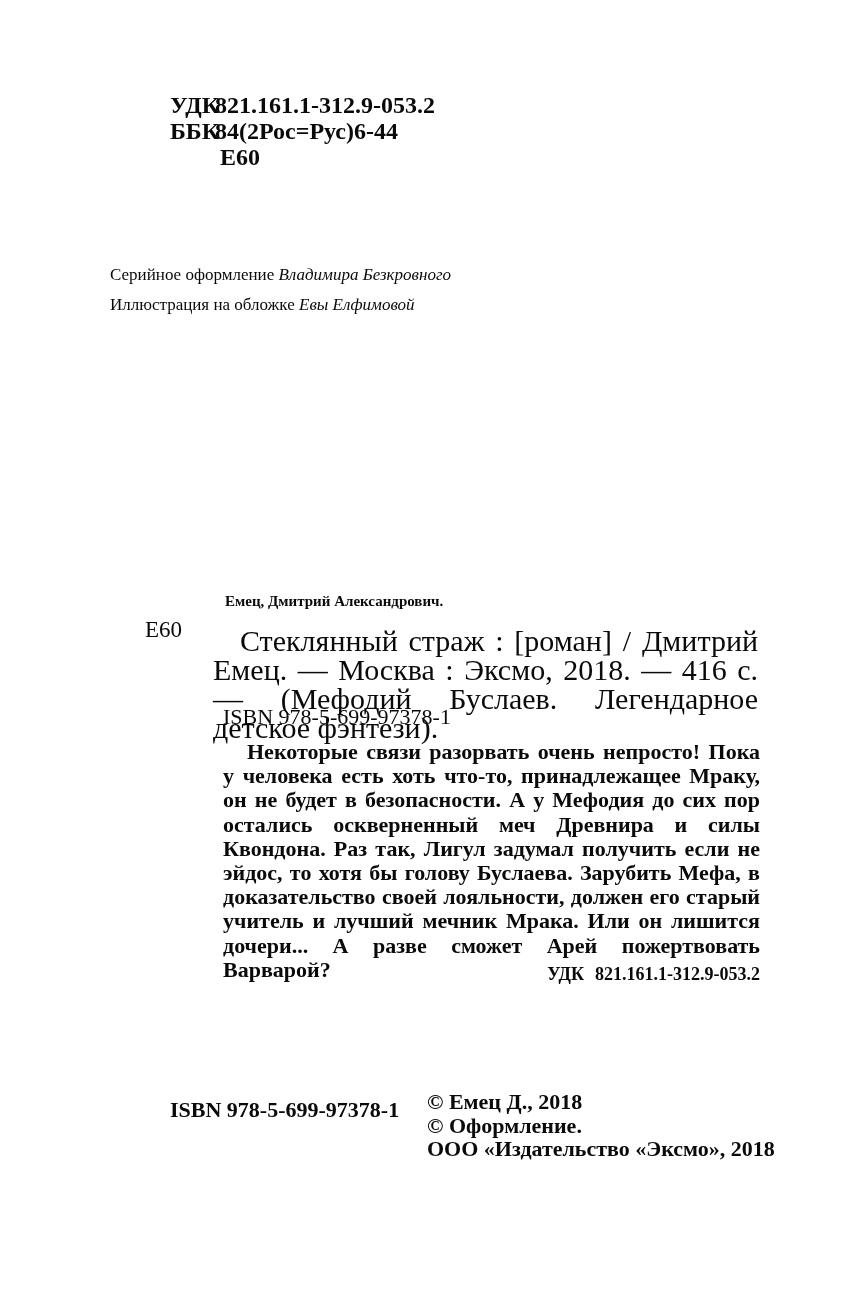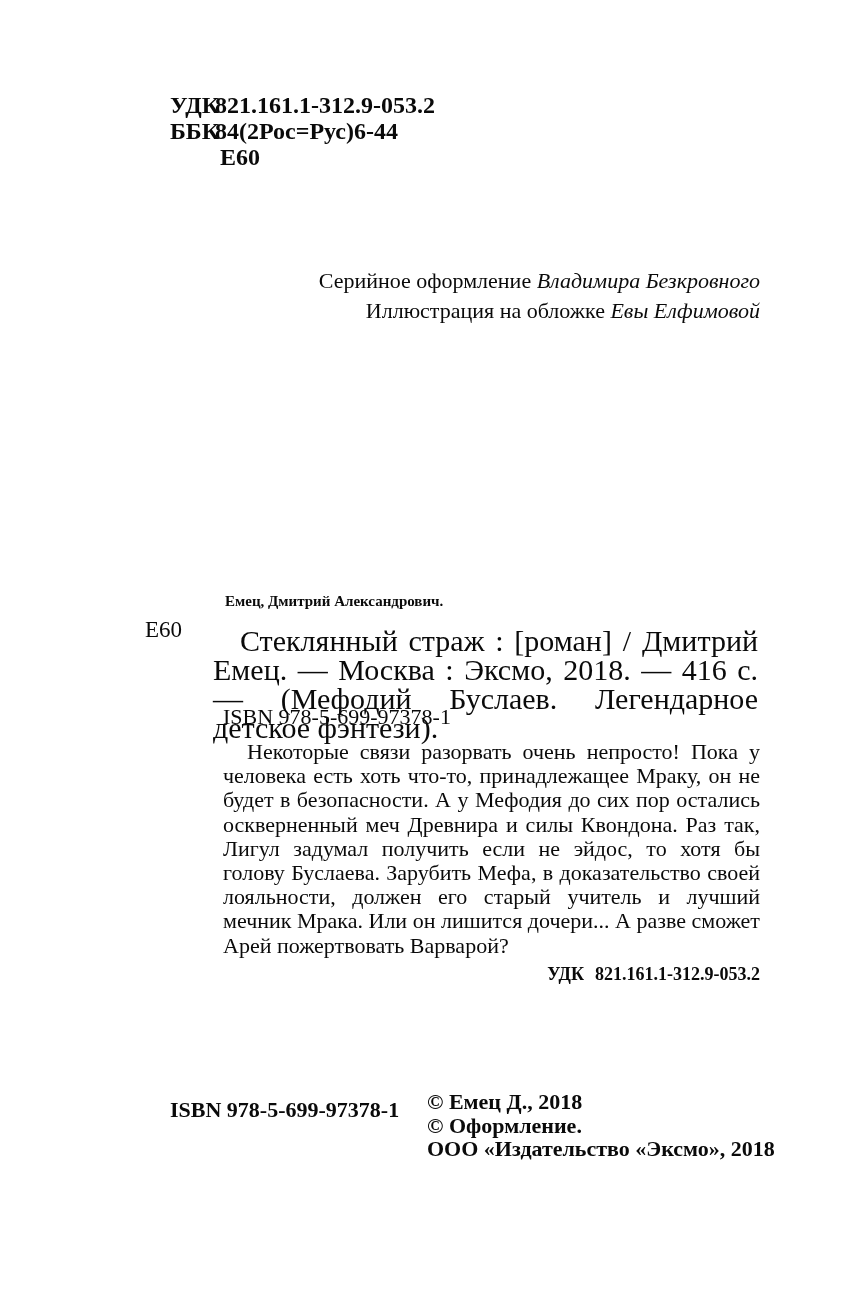--- a/index.html
+++ b/index.html
@@ -28,24 +28,24 @@
     font-weight: 700;
     white-space: nowrap;
   }
   .code-row { display: flex; }
   .code-row .code-label { width: 45px; flex: 0 0 auto; }
   .top-author-code { margin-left: 50px; }
 
   
   .credits {
     left: 110px;
-    top: 266px;
+    top: 260px;
     width: 650px;
-    text-align: right;
-    font-size: 22px;
+    text-align: left;
+    font-size: 17px;
     line-height: 30px;
     white-space: nowrap;
   }
   .credits .italic { font-style: italic; }
 
   
   .cip-author {
     left: 225px;
     top: 588px;
     font-size: 15px;
@@ -78,20 +78,21 @@
 
   
   .annotation {
     left: 223px;
     top: 740px;
     width: 537px;
     font-size: 22px;
     line-height: 24.2px;
     text-align: justify;
     text-indent: 24px;
+    font-weight: bold;
   }
 
   
   .bottom-codes {
     left: 225px;
     top: 963px;
     width: 535px;
     text-align: right;
     font-size: 18px;
     line-height: 23.5px;

